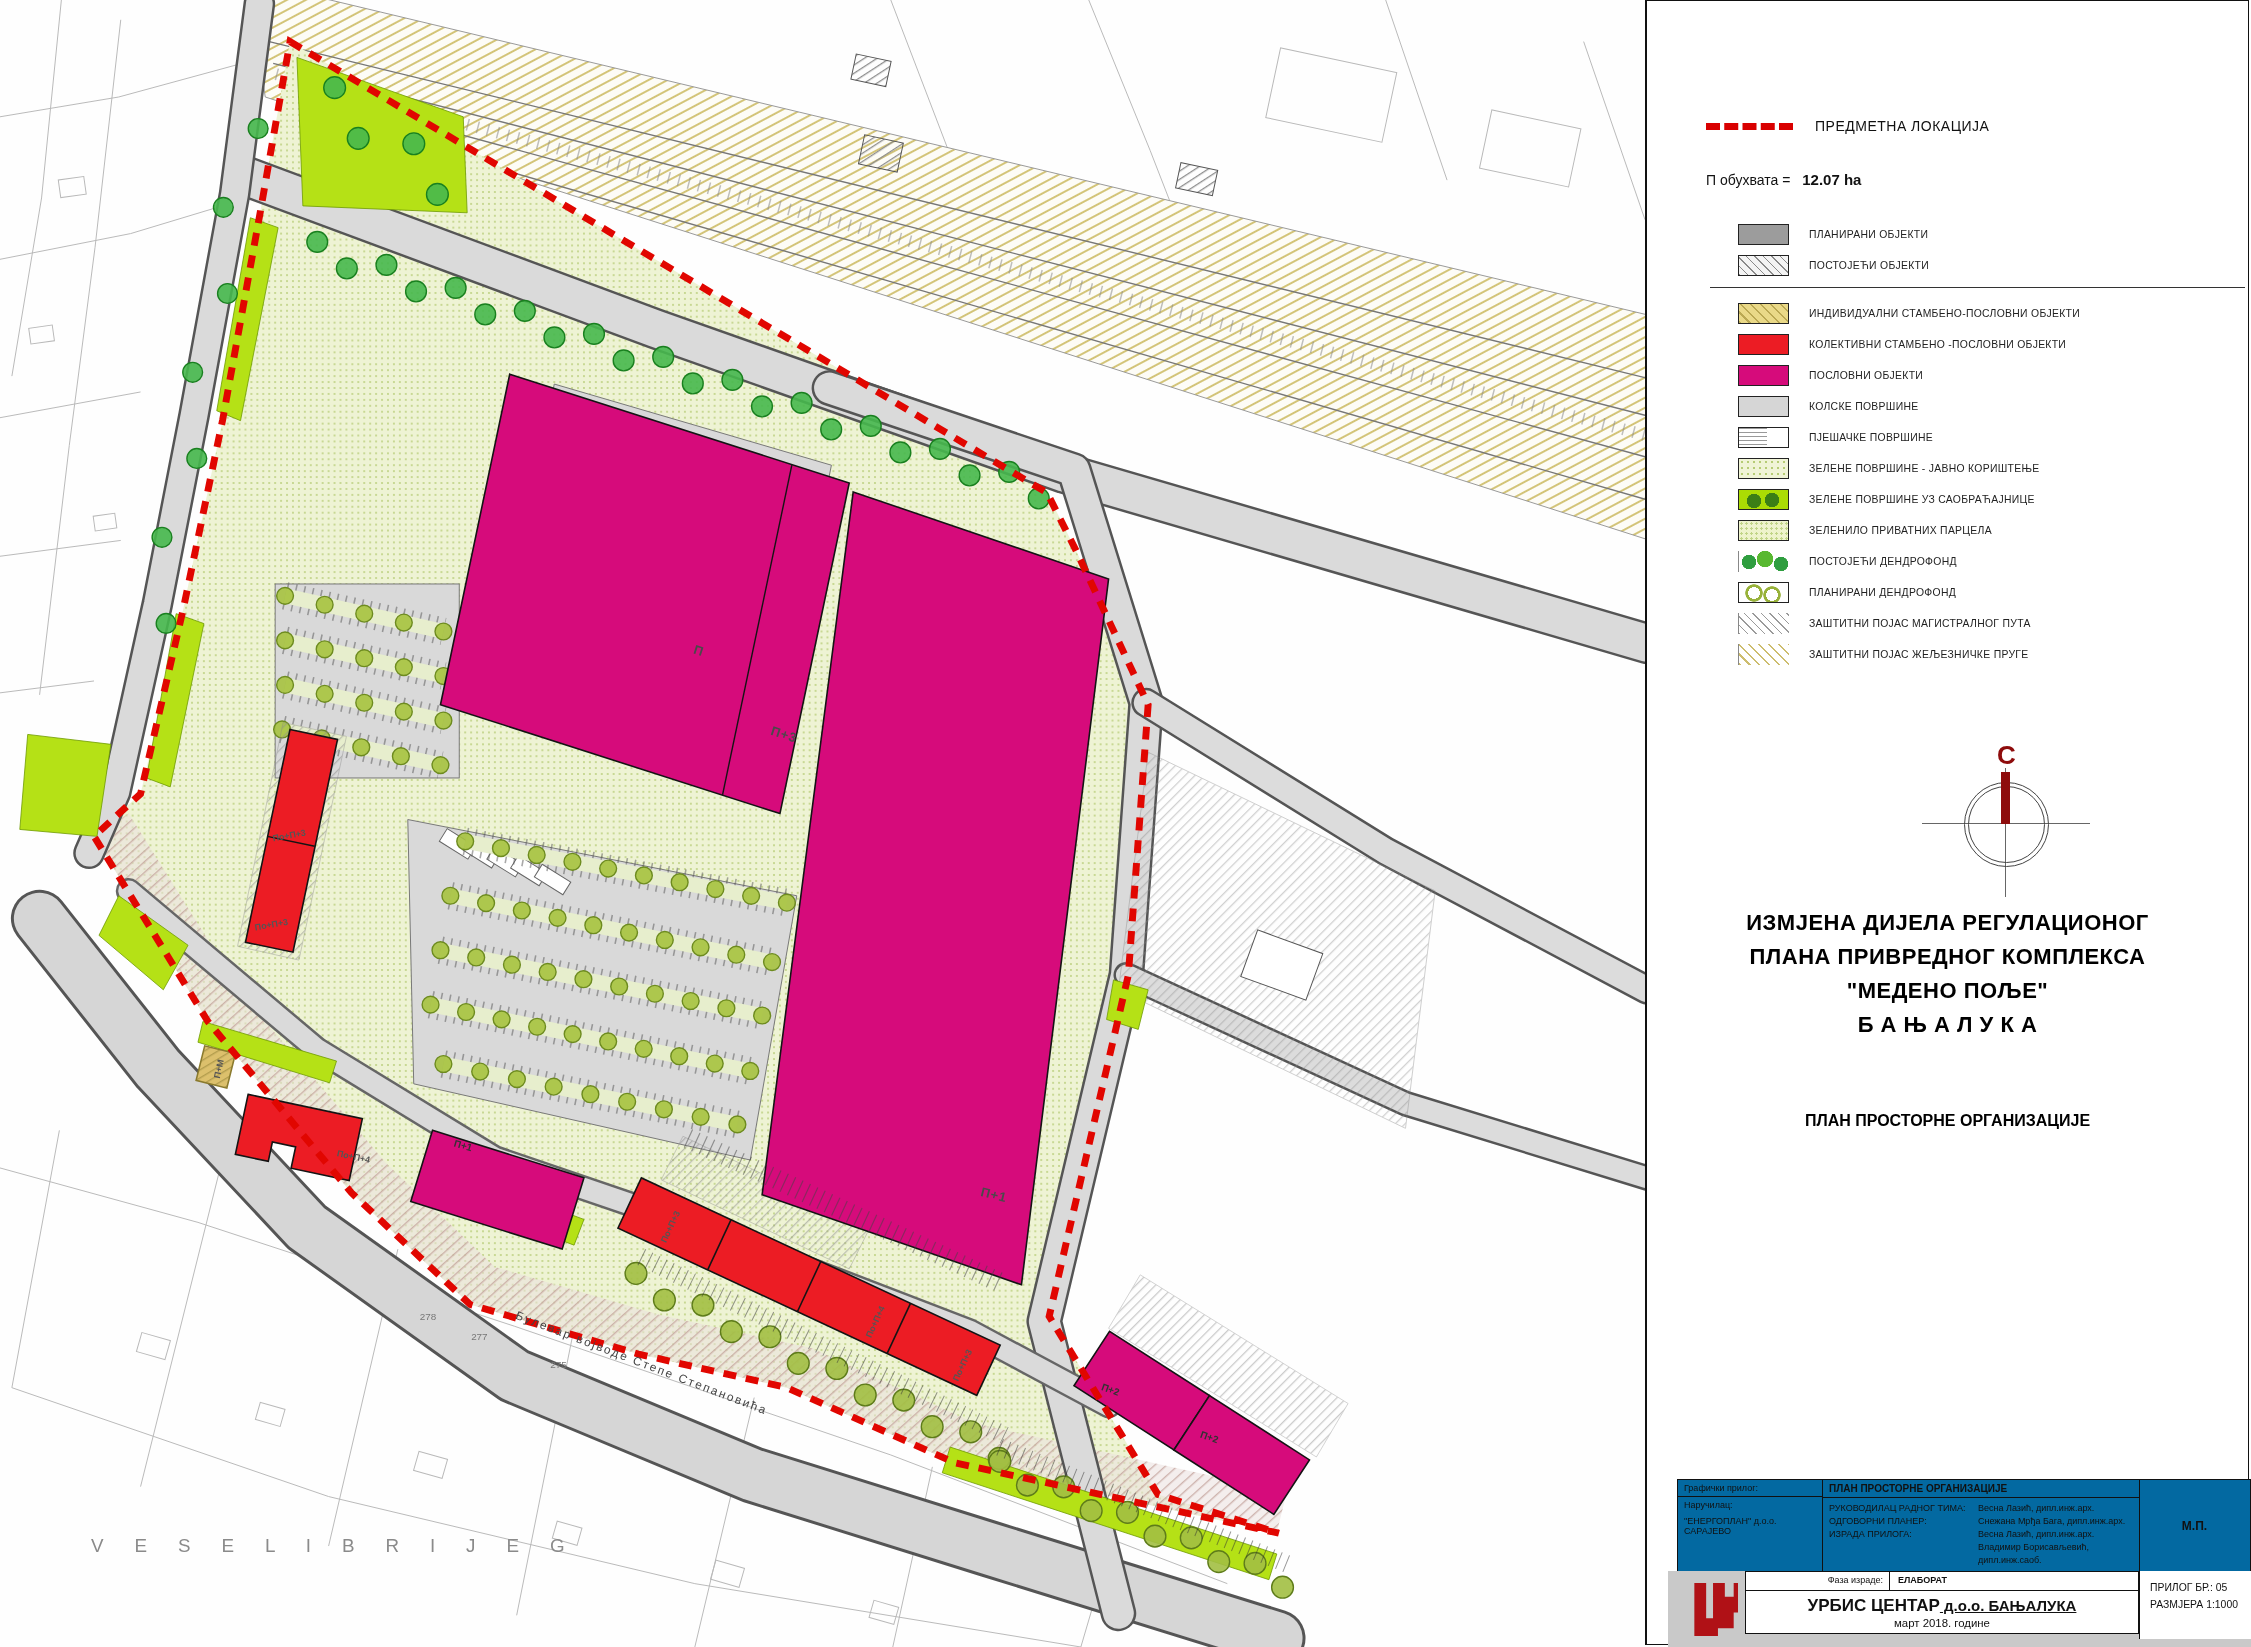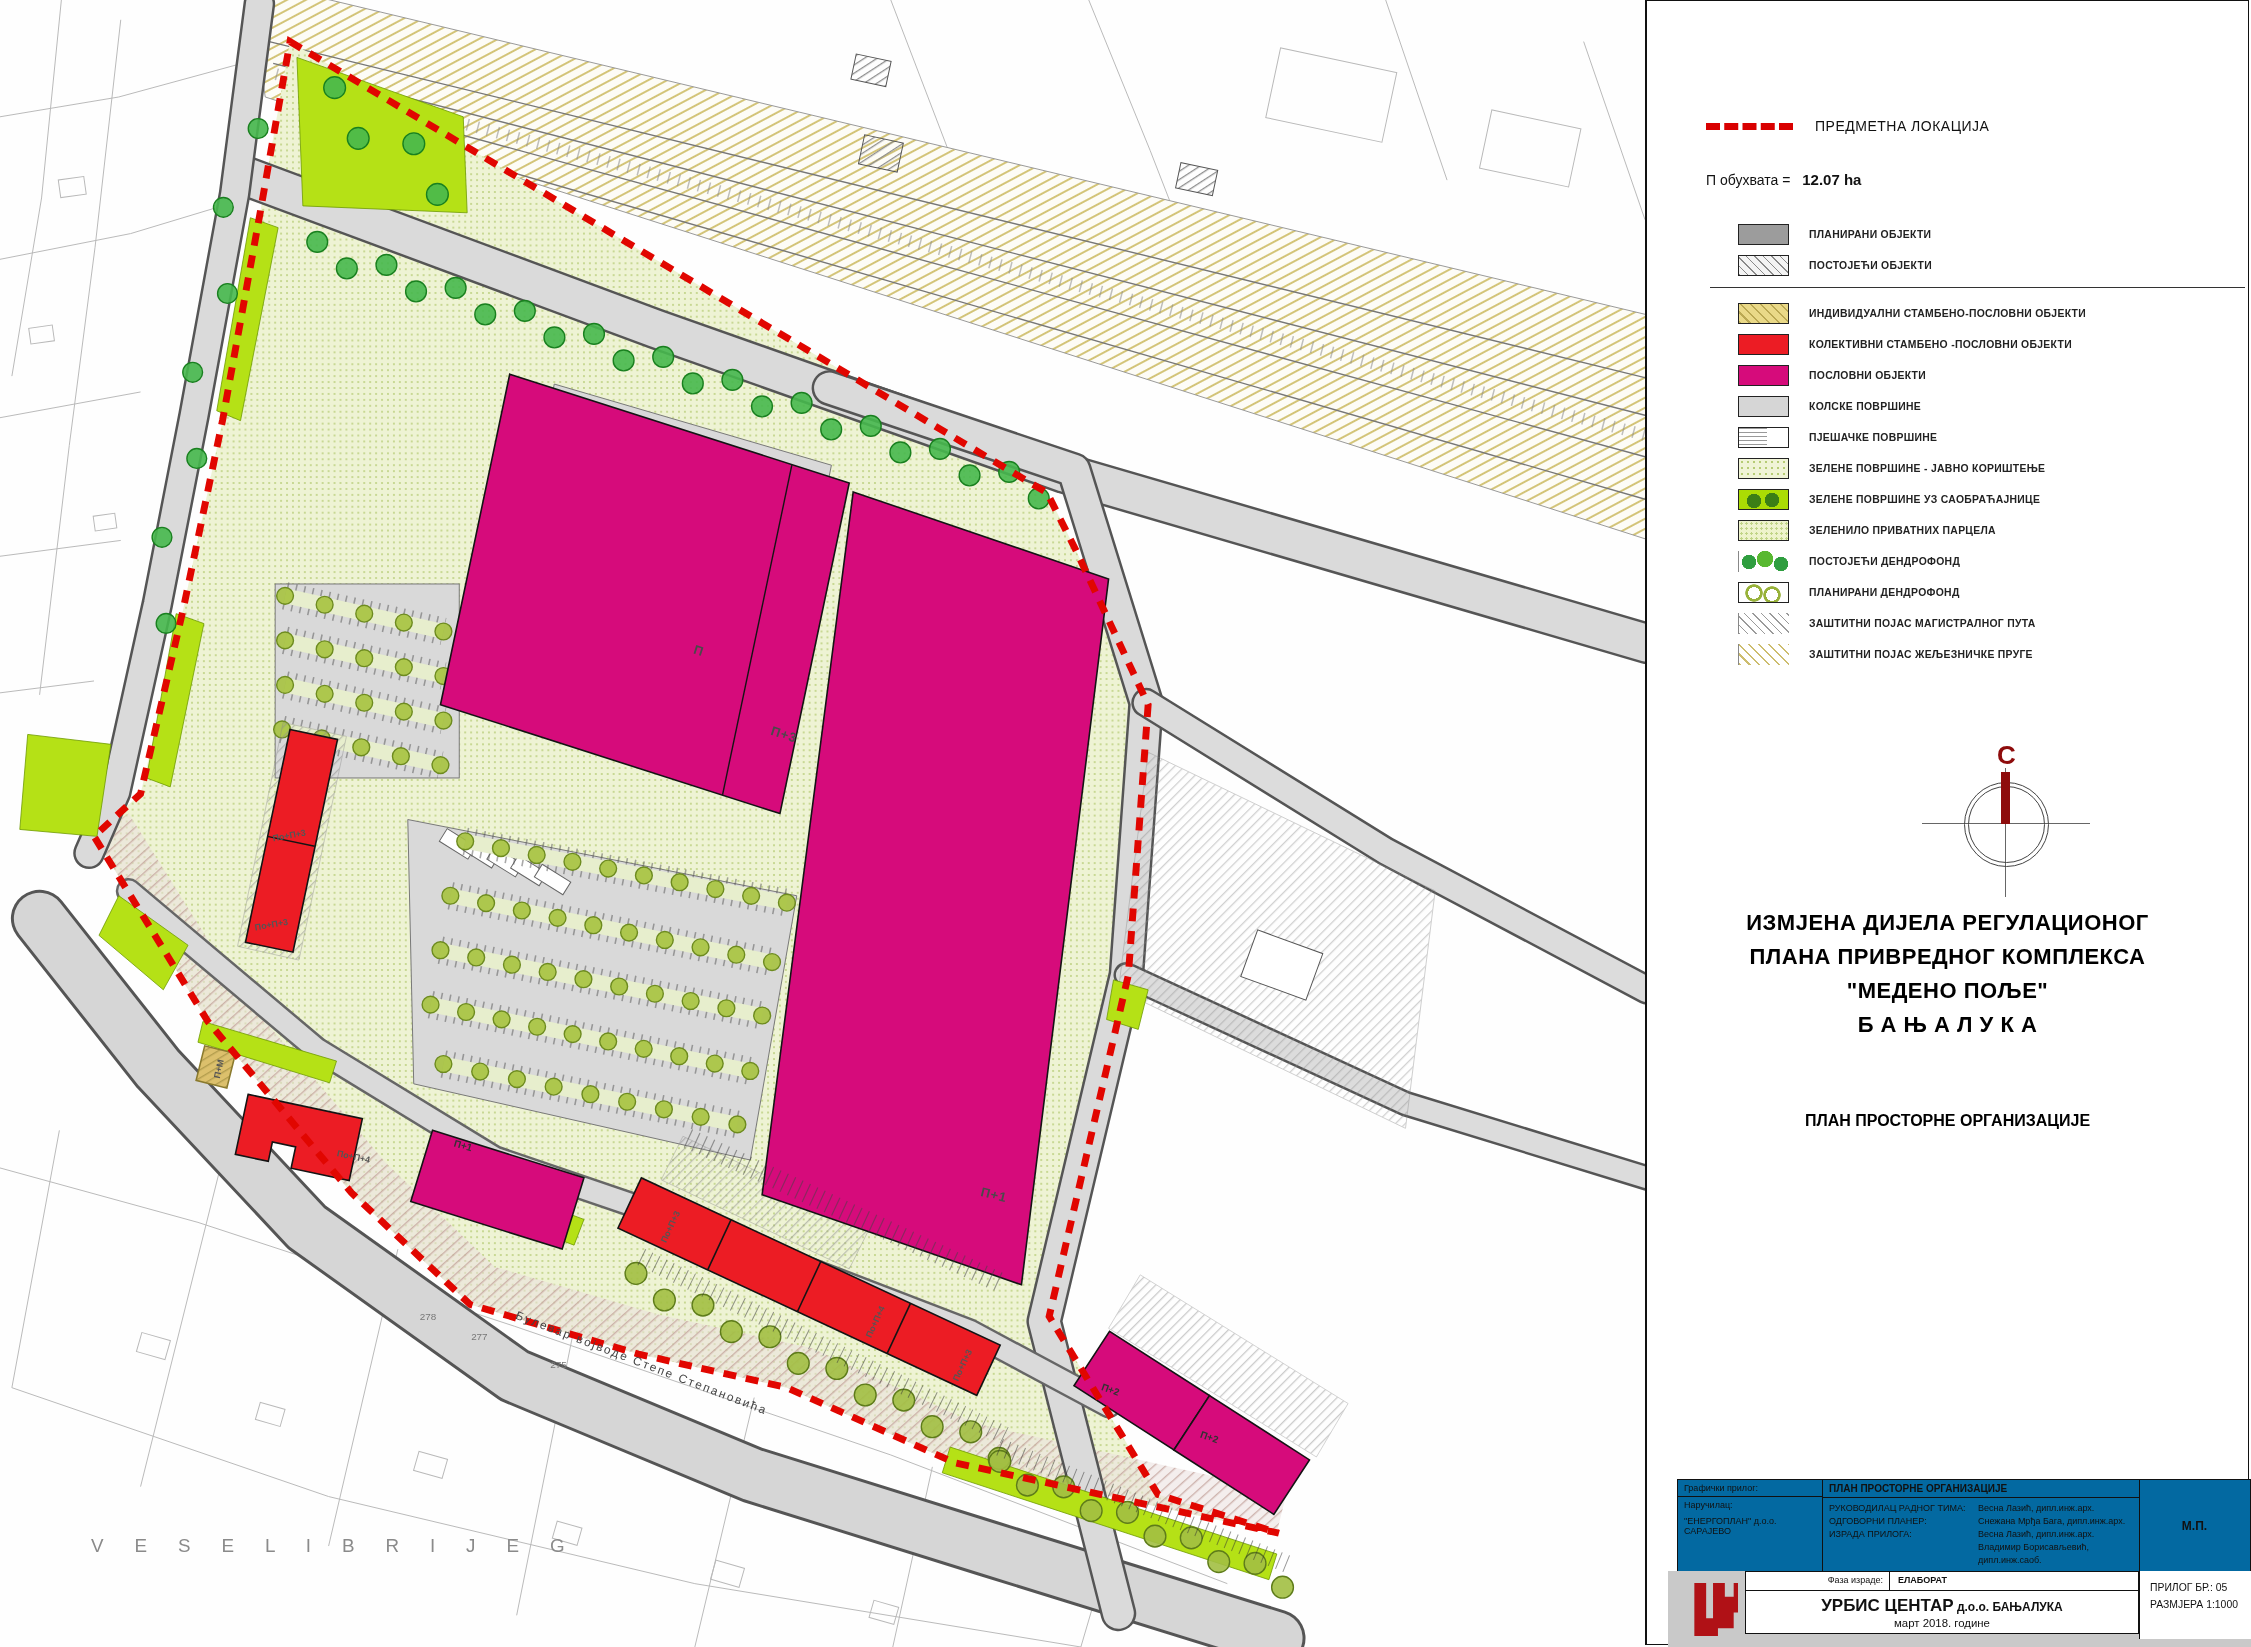--- a/index.html
+++ b/index.html
@@ -13,21 +13,21 @@
   .parcel{fill:#777;font-size:10px;}
   
   .panel{position:absolute;left:1645px;top:0;width:604px;height:1645px;background:#fff;
          border-left:2px solid #111;border-top:1px solid #111;border-right:1px solid #111;border-bottom:1px solid #111;box-sizing:border-box;}
   .loc-row{position:absolute;left:59px;top:117px;display:flex;align-items:center;gap:22px;}
   .loc-dash{width:87px;height:0;border-top:7px dashed #d90000;}
   .loc-label{font-size:14px;color:#111;letter-spacing:0.5px;}
   .area-row{position:absolute;left:59px;top:170px;font-size:14px;color:#111;}
   .area-row b{font-weight:bold;margin-left:8px;font-size:15px;}
   .lg-list{position:absolute;left:91px;top:218px;width:500px;}
-  .lg-row{display:flex;align-items:center;gap:20px;height:31px;font-weight:bold;}
+  .lg-row{display:flex;align-items:center;gap:20px;height:31px;}
   .lg-label{font-size:10.4px;color:#222;letter-spacing:0.3px;white-space:nowrap;}
   .lg-div{height:1px;background:#333;margin:6px 0 10px -28px;width:535px;}
   .sw{width:51px;height:21px;border:1px solid #222;flex:none;box-sizing:border-box;}
   .sw-planned{background:#9c9c9c;}
   .sw-existing{background:#f4f4f4;background-image:repeating-linear-gradient(45deg,#8a8a8a 0 1px,transparent 1px 6px);}
   .sw-individual{background:#ead988;background-image:repeating-linear-gradient(45deg,rgba(140,120,30,.5) 0 1.5px,transparent 1.5px 7px);}
   .sw-collective{background:#ec1c24;}
   .sw-business{background:#d60b7b;}
   .sw-vehicular{background:#d6d6d6;}
   .sw-pedestrian{background:#fff;background-image:repeating-linear-gradient(180deg,#999 0 1px,transparent 1px 4px);background-size:58% 100%;background-repeat:no-repeat;}
@@ -68,21 +68,21 @@
   .tb-roles .rl{width:149px;}
   .tb-roles .rn{flex:1;}
   .tb-dir{margin-top:5px;}
   .mp{display:flex;align-items:center;justify-content:center;height:100%;font-size:12px;font-weight:bold;}
   .tb-band{position:absolute;left:-10px;top:91px;width:594px;height:79px;background:#c9c9c9;}
   .phase-row{position:absolute;left:67px;top:91px;width:394px;height:20px;background:#fff;border:1px solid #111;display:flex;box-sizing:border-box;text-align:right;}
   .phase-row .pl{width:144px;padding:3px 6px;box-sizing:border-box;border-right:1px solid #111;}
   .phase-row .pv{padding:3px 8px;font-weight:bold;}
   .company-box{position:absolute;left:67px;top:110px;width:394px;height:44px;background:#fff;border:1px solid #111;box-sizing:border-box;text-align:center;}
   .company-line{margin-top:5px;font-size:17px;font-weight:bold;}
-  .company-line .suffix{font-size:12px;}
+  .company-line .suffix{font-size:15px;text-decoration:underline;}
   .company-date{font-size:11.4px;margin-top:1px;}
   .tb-right2{position:absolute;left:461px;top:91px;width:127px;height:68px;background:#fff;border-left:1px solid #111;box-sizing:border-box;padding:8px 0 0 10px;}
   .tb-right2 div{font-size:10.4px;line-height:17px;}
   .logo{position:absolute;left:14px;top:101px;width:46px;height:59px;}
 </style>
 </head>
 <body>
 
 <div class="sheet">
 

